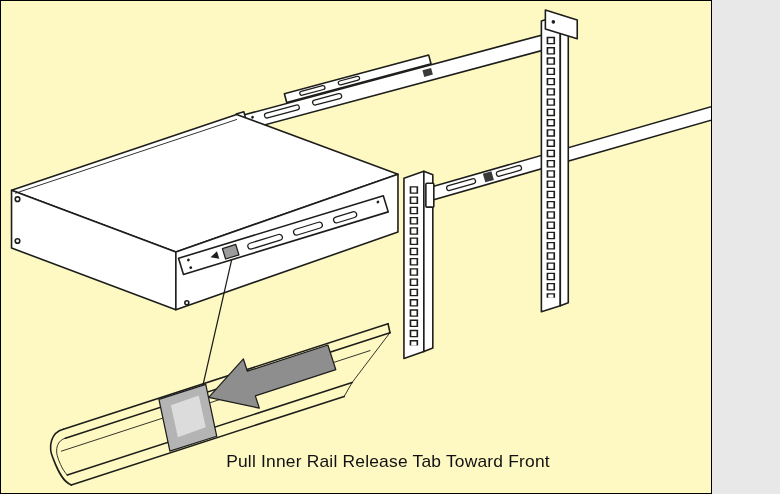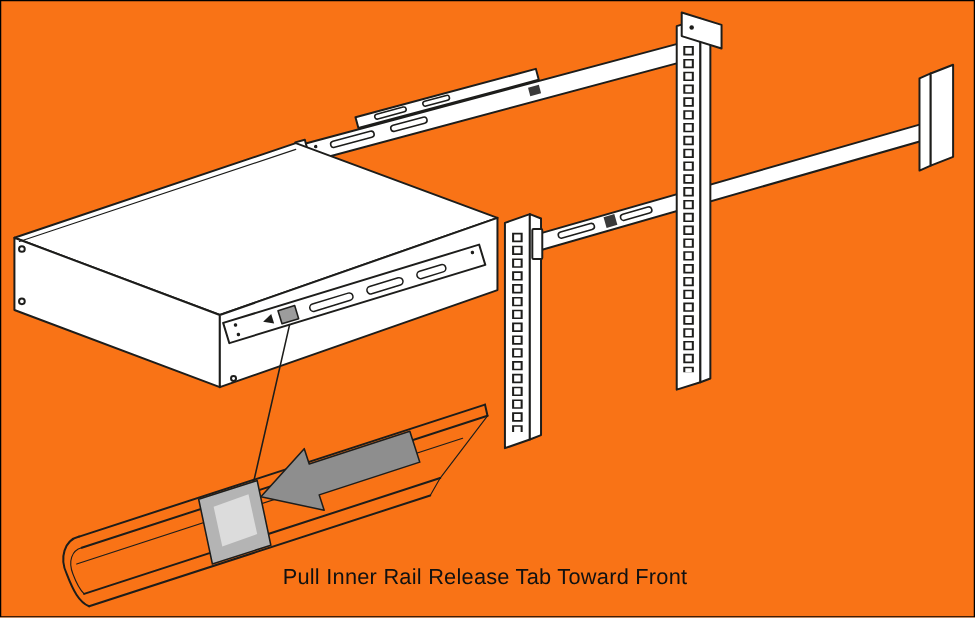--- a/index.html
+++ b/index.html
@@ -1,18 +1,18 @@
 <!DOCTYPE html>
 <html><head>
 <meta charset="utf-8">
 <style>
   html,body { margin:0; padding:0; background:#e8e8e8; }
   .stage {
-    width:780px; height:494px; box-sizing:border-box;
-    background:#f97316; border:1px solid #000;
+    width:712px; height:494px; box-sizing:border-box;
+    background:#fef9c3; border:1px solid #000;
     position:relative; overflow:hidden;
     font-family:"Liberation Sans", sans-serif;
   }
   svg { display:block; }
   .wf { fill:#ffffff; }
   .df { fill:#1d1d1b; stroke:none; }
   .s  { stroke-width:1.25; }
   .thin { stroke-width:0.9; }
   .noline { stroke:none; }
   .holeD { stroke:#1d1d1b; stroke-width:8.5; stroke-dasharray:7.5 2.8; fill:none; stroke-linecap:butt; }

